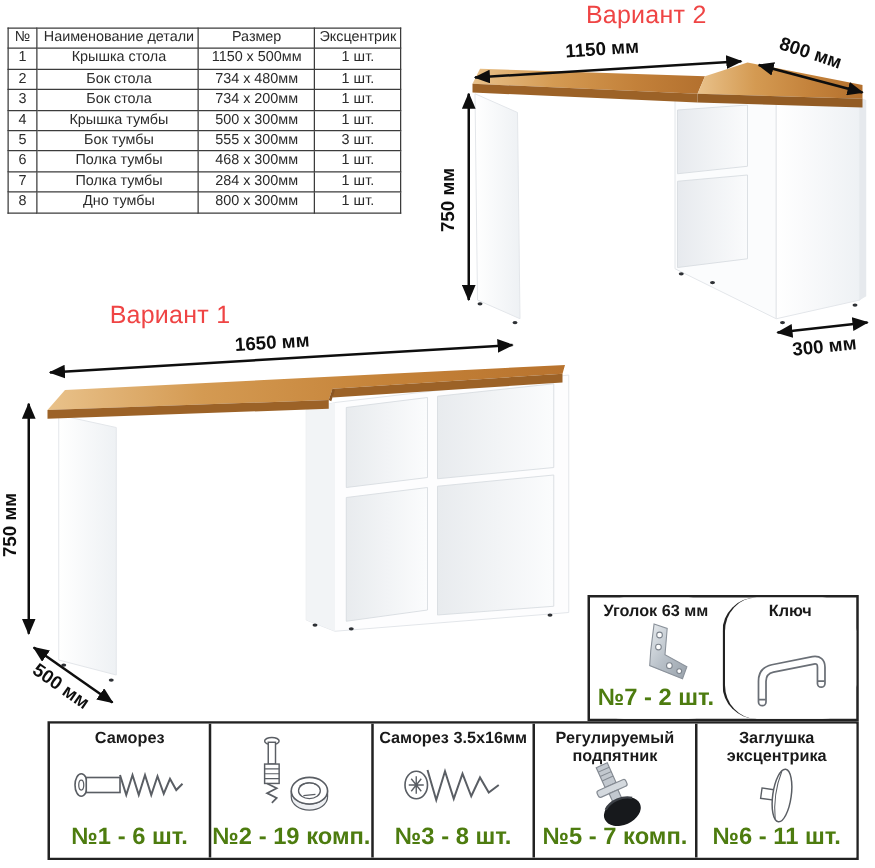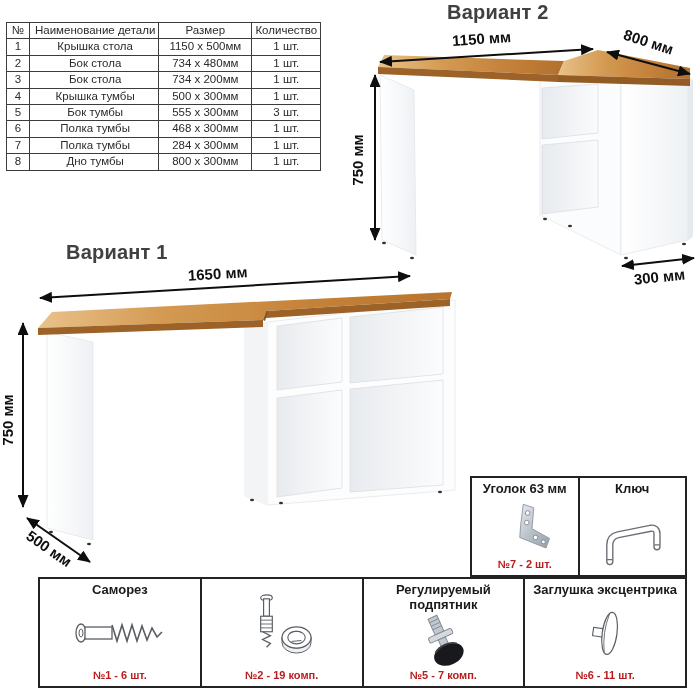--- a/index.html
+++ b/index.html
@@ -8,52 +8,52 @@
   
   #parts-table{position:absolute;left:6px;top:22px;border-collapse:collapse;}
   #parts-table td,#parts-table th{border:1px solid #3c3c3c;font-size:11.5px;font-weight:400;
           color:#2b2b2b;padding:0 3px;height:15.4px;line-height:1;white-space:nowrap;}
   #parts-table th{font-weight:400;text-align:center;}
   .col-num{width:16px;text-align:center;}
   .col-name{width:116px;text-align:center;padding-left:5px!important;}
   .col-size{width:86px;text-align:center;}
   .col-qty{width:62px;text-align:center;}
   
-  .variant-title{position:absolute;font-size:20px;font-weight:700;color:#404040;
-          width:140px;letter-spacing:.2px;}
+  .variant-title{position:absolute;font-size:20px;font-weight:400;color:#ef4444;
+          width:140px;text-align:center;letter-spacing:.2px;}
   #v2-title{left:447px;top:1px;}
   #v1-title{left:66px;top:241px;}
   svg{position:absolute;}
   svg text{font-family:"Liberation Sans","DejaVu Sans",sans-serif;font-size:15px;font-weight:700;fill:#0e0e0e;}
   
   .hw-title{font-size:13px;font-weight:700;text-align:center;line-height:1.12;padding-top:4px;color:#1a1a1a;}
-  .hw-count{font-size:11px;font-weight:700;text-align:center;padding-bottom:5px;color:#b91c1c;}
+  .hw-count{font-size:19px;font-weight:700;text-align:center;padding-bottom:5px;color:#4d7c0f;}
   .hw-icon{flex:1;display:flex;align-items:center;justify-content:center;}
   .hw-cell{display:flex;flex-direction:column;background:#fff;}
   #hw-upper{position:absolute;left:470px;top:476px;width:217px;height:101px;
           border:2px solid #222;display:flex;box-sizing:border-box;background:#fff;}
-  #hw-upper .hw-cell{flex:1;}
+  #hw-upper .hw-cell{flex:1;border-radius:27px;}
   #hw-upper .hw-cell + .hw-cell{border-left:2px solid #222;gap:47px;}
   #hw-row{position:absolute;left:38px;top:577px;width:649px;height:111px;
           border:2px solid #222;display:flex;box-sizing:border-box;background:#fff;}
   #hw-row .hw-cell{flex:1;}
   #hw-row .hw-cell + .hw-cell{border-left:2px solid #222;}
 </style>
 </head>
 <body>
 
 <div id="canvas">
 
   <table id="parts-table">
     <tbody>
         <tr>
       <th class="col-num">№</th>
       <th class="col-name">Наименование детали</th>
       <th class="col-size">Размер</th>
-      <th class="col-qty">Количество</th>
+      <th class="col-qty">Эксцентрик</th>
     </tr>
     <tr>
       <td class="col-num">1</td>
       <td class="col-name">Крышка стола</td>
       <td class="col-size">1150 x 500мм</td>
       <td class="col-qty">1 шт.</td>
     </tr>
     <tr>
       <td class="col-num">2</td>
       <td class="col-name">Бок стола</td>
@@ -278,20 +278,31 @@
           <path d="M17,40 L25,44 L17,48 L25,52 L21,56" fill="none" stroke="#5a5e64" stroke-width="1.4"></path>
           <path d="M37,46 a15,11 0 0 0 30,0 l0,5 a15,11 0 0 1 -30,0 z" fill="#eef0f3" stroke="#5a5e64" stroke-width="1"></path>
           <ellipse cx="52" cy="46" rx="15" ry="11" fill="#fff" stroke="#5a5e64" stroke-width="1.3"></ellipse>
           <ellipse cx="52" cy="46" rx="9" ry="6.5" fill="none" stroke="#5a5e64" stroke-width="1.1"></ellipse>
           <path d="M44,42 a10,7 0 0 1 14,-1 M47,50 l10,-1" fill="none" stroke="#5a5e64" stroke-width="1"></path>
         </svg>
       </div>
       <div class="hw-count">№2 - 19 комп.</div>
     </div>
 
+    <div class="hw-cell">
+      <div class="hw-title">Саморез 3.5x16мм</div>
+      <div class="hw-icon">
+        <svg width="84" height="42" viewBox="0 0 84 42">
+          <ellipse cx="12" cy="21" rx="9" ry="11" fill="#fff" stroke="#5a5e64" stroke-width="1.3"></ellipse>
+          <path d="M12,14 L12,28 M6,21 L18,21 M8,16 L16,26 M16,16 L8,26" stroke="#5a5e64" stroke-width="1.1"></path>
+          <path d="M21,9 L28,33 L35,10 L42,32 L49,12 L56,30 L63,15 L70,27 L78,21" fill="none" stroke="#5a5e64" stroke-width="1.6"></path>
+        </svg>
+      </div>
+      <div class="hw-count">№3 - 8 шт.</div>
+    </div>
 
 
     <div class="hw-cell">
       <div class="hw-title">Регулируемый подпятник</div>
       <div class="hw-icon">
         <svg width="64" height="54" viewBox="0 0 64 56">
           <g transform="rotate(-24 32 28)">
             <rect x="27" y="1" width="10" height="18" fill="#c2c8cf" stroke="#858b93" stroke-width="1"></rect>
             <path d="M27,5 h10 M27,9 h10 M27,13 h10" stroke="#858b93" stroke-width="0.9"></path>
             <rect x="19" y="19" width="26" height="6" rx="2" fill="#d4d9de" stroke="#858b93" stroke-width="1"></rect>

